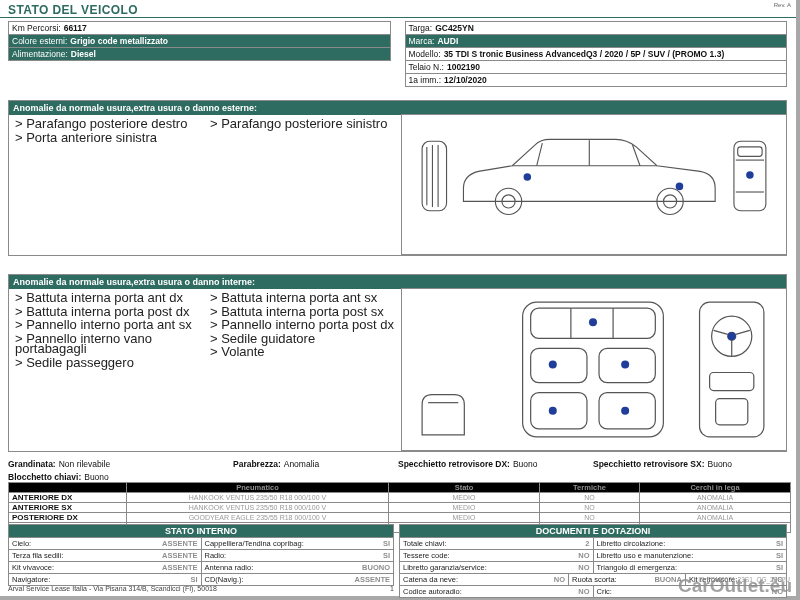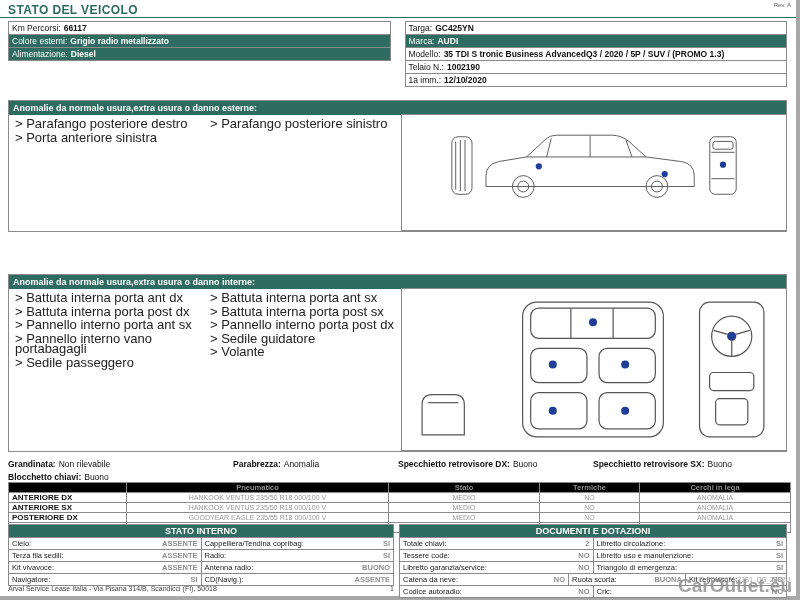--- a/index.html
+++ b/index.html
@@ -9,21 +9,21 @@
   .title-rule{position:absolute;top:17px;left:0;width:100%;border-top:1px solid #2e6b60;}
   .info-grid{position:absolute;top:21px;left:8px;right:9px;display:flex;gap:14px;align-items:flex-start;}
   .info-col{flex:1;display:flex;flex-direction:column;}
   .info-row{border:1px solid #8a8a8a;margin-top:-1px;padding:1px 3px;font-size:8.5px;line-height:10px;background:#fff;}
   .info-row:first-child{margin-top:0;}
   .info-row.teal{background:#2e6b60;}
   .info-row.teal .lbl,.info-row.teal .val{color:#fff;}
   .lbl{color:#111;}
   .val{font-weight:bold;margin-left:3px;color:#111;}
   .anomaly-box{position:absolute;left:8px;right:9px;border:1px solid #8a8a8a;background:#fff;box-sizing:border-box;}
-  #exterior-box{top:100px;height:132px;}
+  #exterior-box{top:100px;height:156px;}
   #interior-box{top:274px;height:178px;}
   .anomaly-title{background:#2e6b60;color:#fff;font-weight:bold;font-size:9px;padding:2px 4px;}
   .anomaly-body{display:flex;height:calc(100% - 15px);}
   .anomaly-list{width:392px;display:flex;padding:4px 2px 4px 6px;gap:6px;box-sizing:border-box;}
   .anomaly-col{width:50%;}
   .anomaly-item{font-size:13px;line-height:10.5px;margin-bottom:3px;color:#222;}
   .diagram{flex:1;border:1px solid #8a8a8a;margin:-1px -1px -1px 0;position:relative;background:#fff;}
   .diagram svg{width:100%;height:100%;}
   .summary{position:absolute;top:459px;left:8px;right:9px;font-size:8.5px;color:#111;}
   .summary-line{display:grid;grid-template-columns:225px 165px 195px auto;}
@@ -60,21 +60,21 @@
   <div class="doc-title">STATO DEL VEICOLO</div>
   <div class="rev">Rev. A</div>
   <div class="title-rule"></div>
 
   <div class="info-grid">
     <div class="info-col">
       <div class="info-row">
         <span class="lbl">Km Percorsi:</span><span class="val">66117</span>
       </div>
       <div class="info-row teal">
-        <span class="lbl">Colore esterni:</span><span class="val">Grigio radio metallizzato</span>
+        <span class="lbl">Colore esterni:</span><span class="val">Grigio code metallizzato</span>
       </div>
       <div class="info-row teal">
         <span class="lbl">Alimentazione:</span><span class="val">Diesel</span>
       </div>
     </div>
     <div class="info-col">
       <div class="info-row">
         <span class="lbl">Targa:</span><span class="val">GC425YN</span>
       </div>
       <div class="info-row teal">

